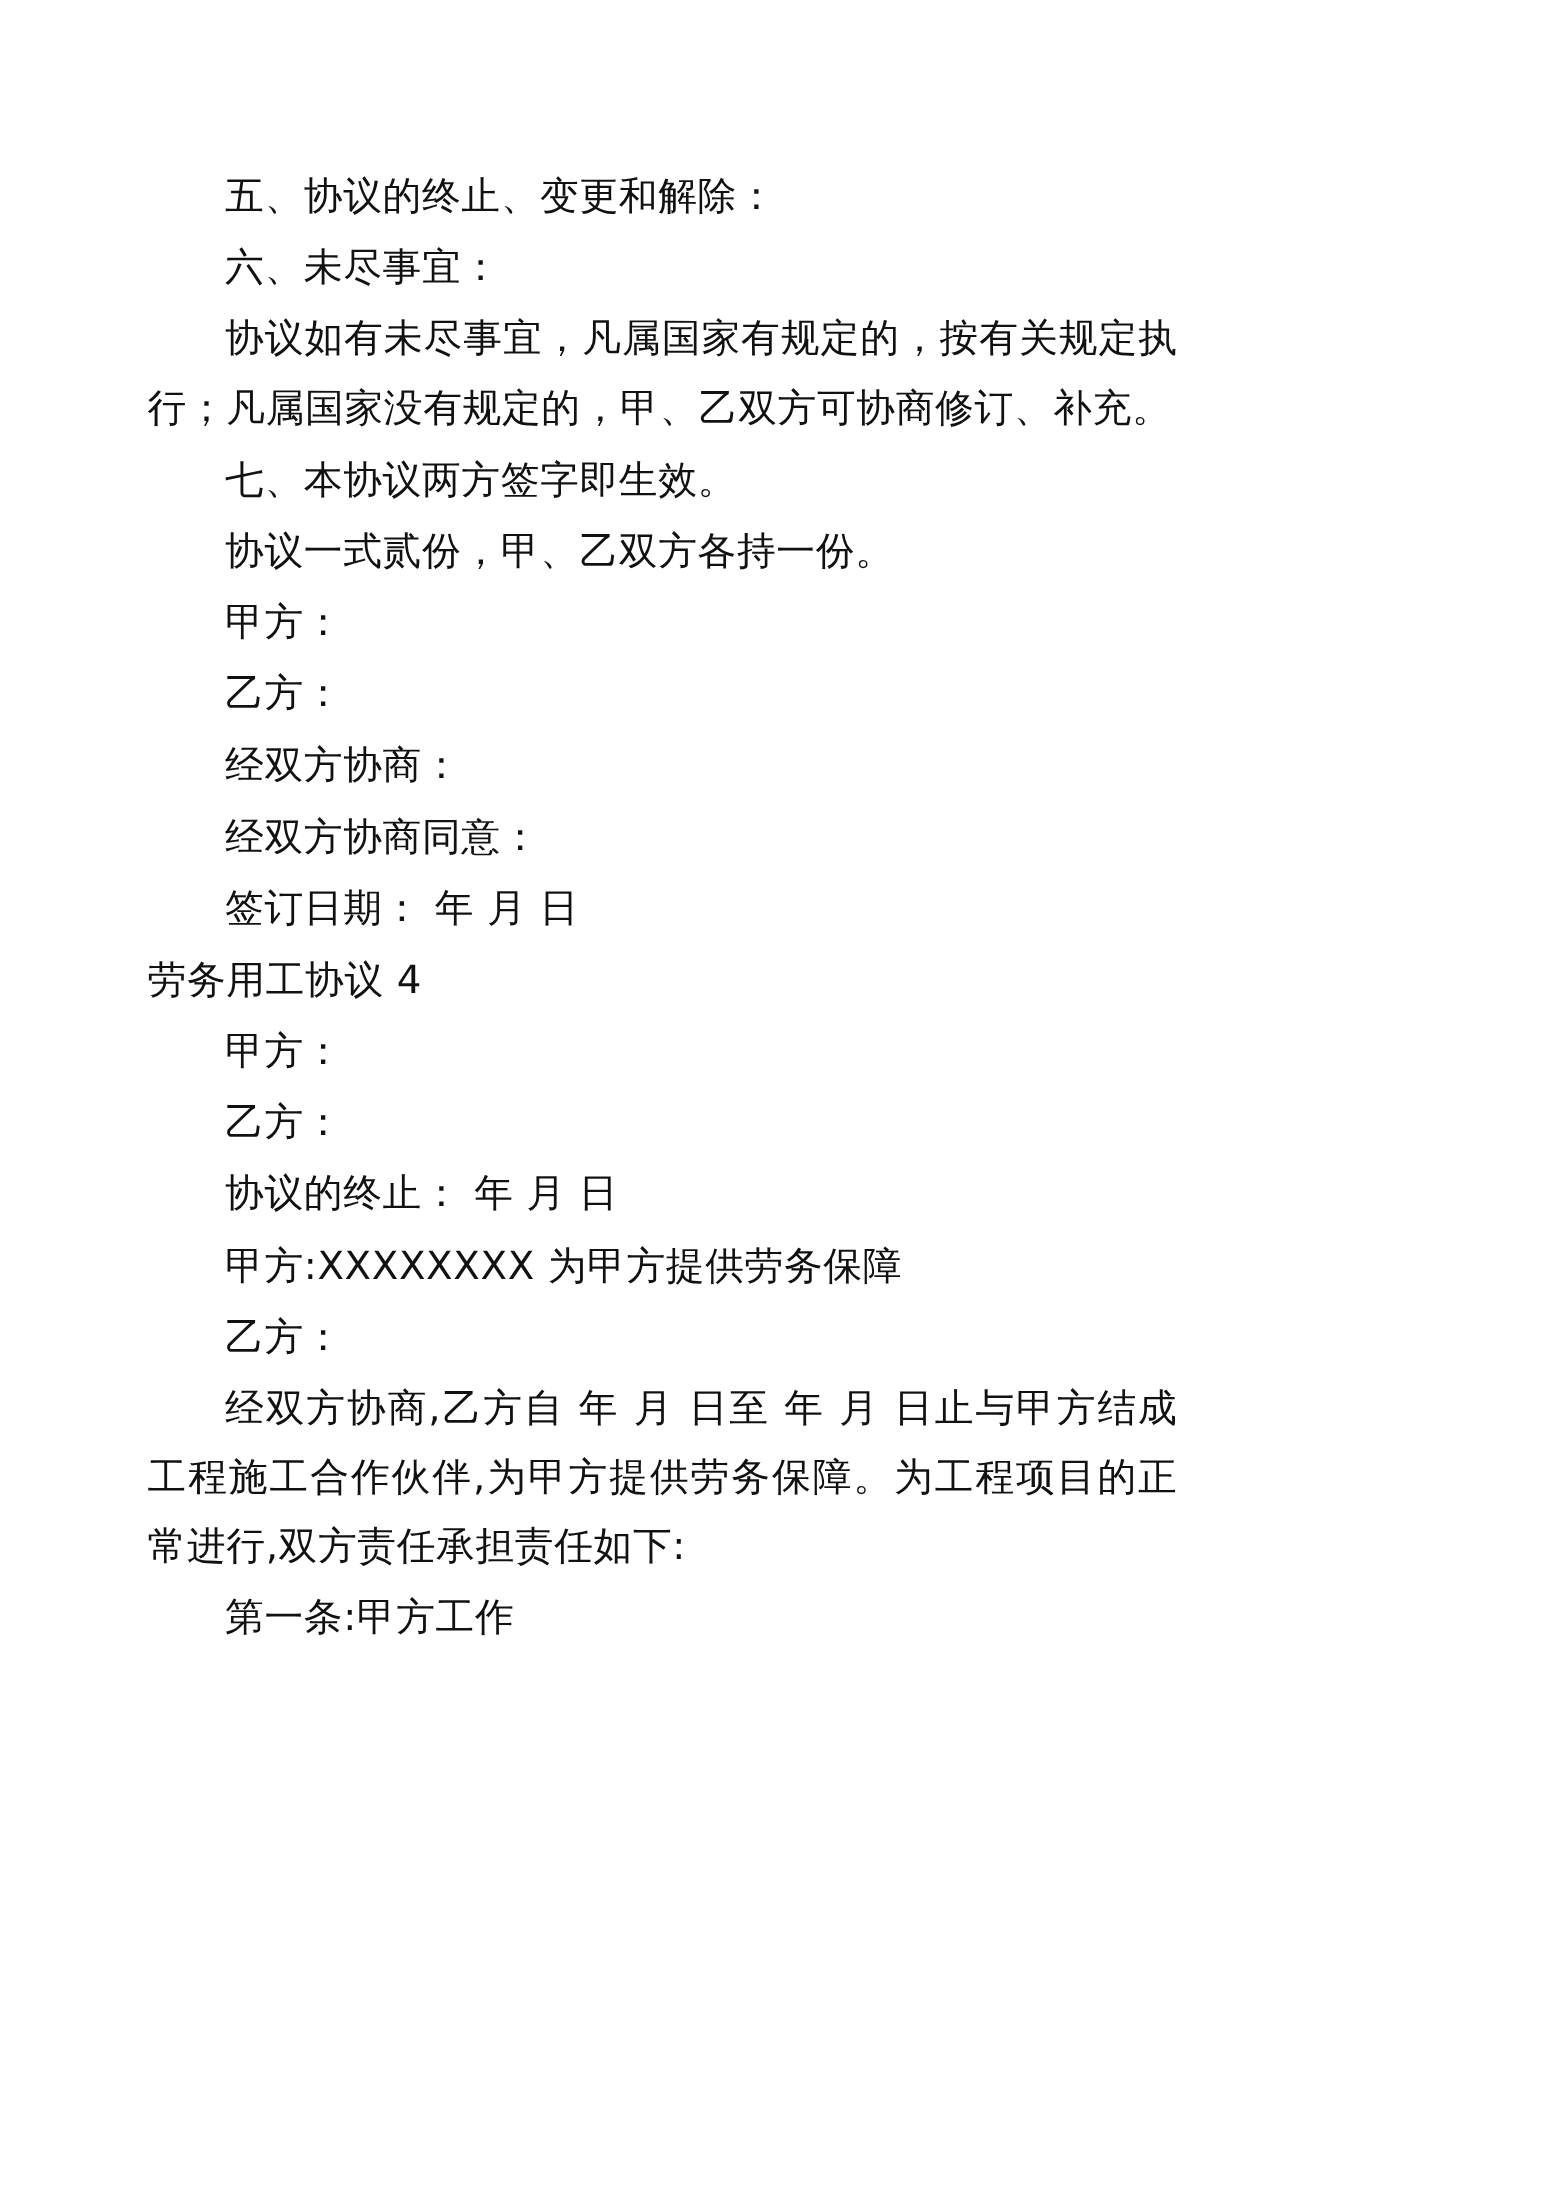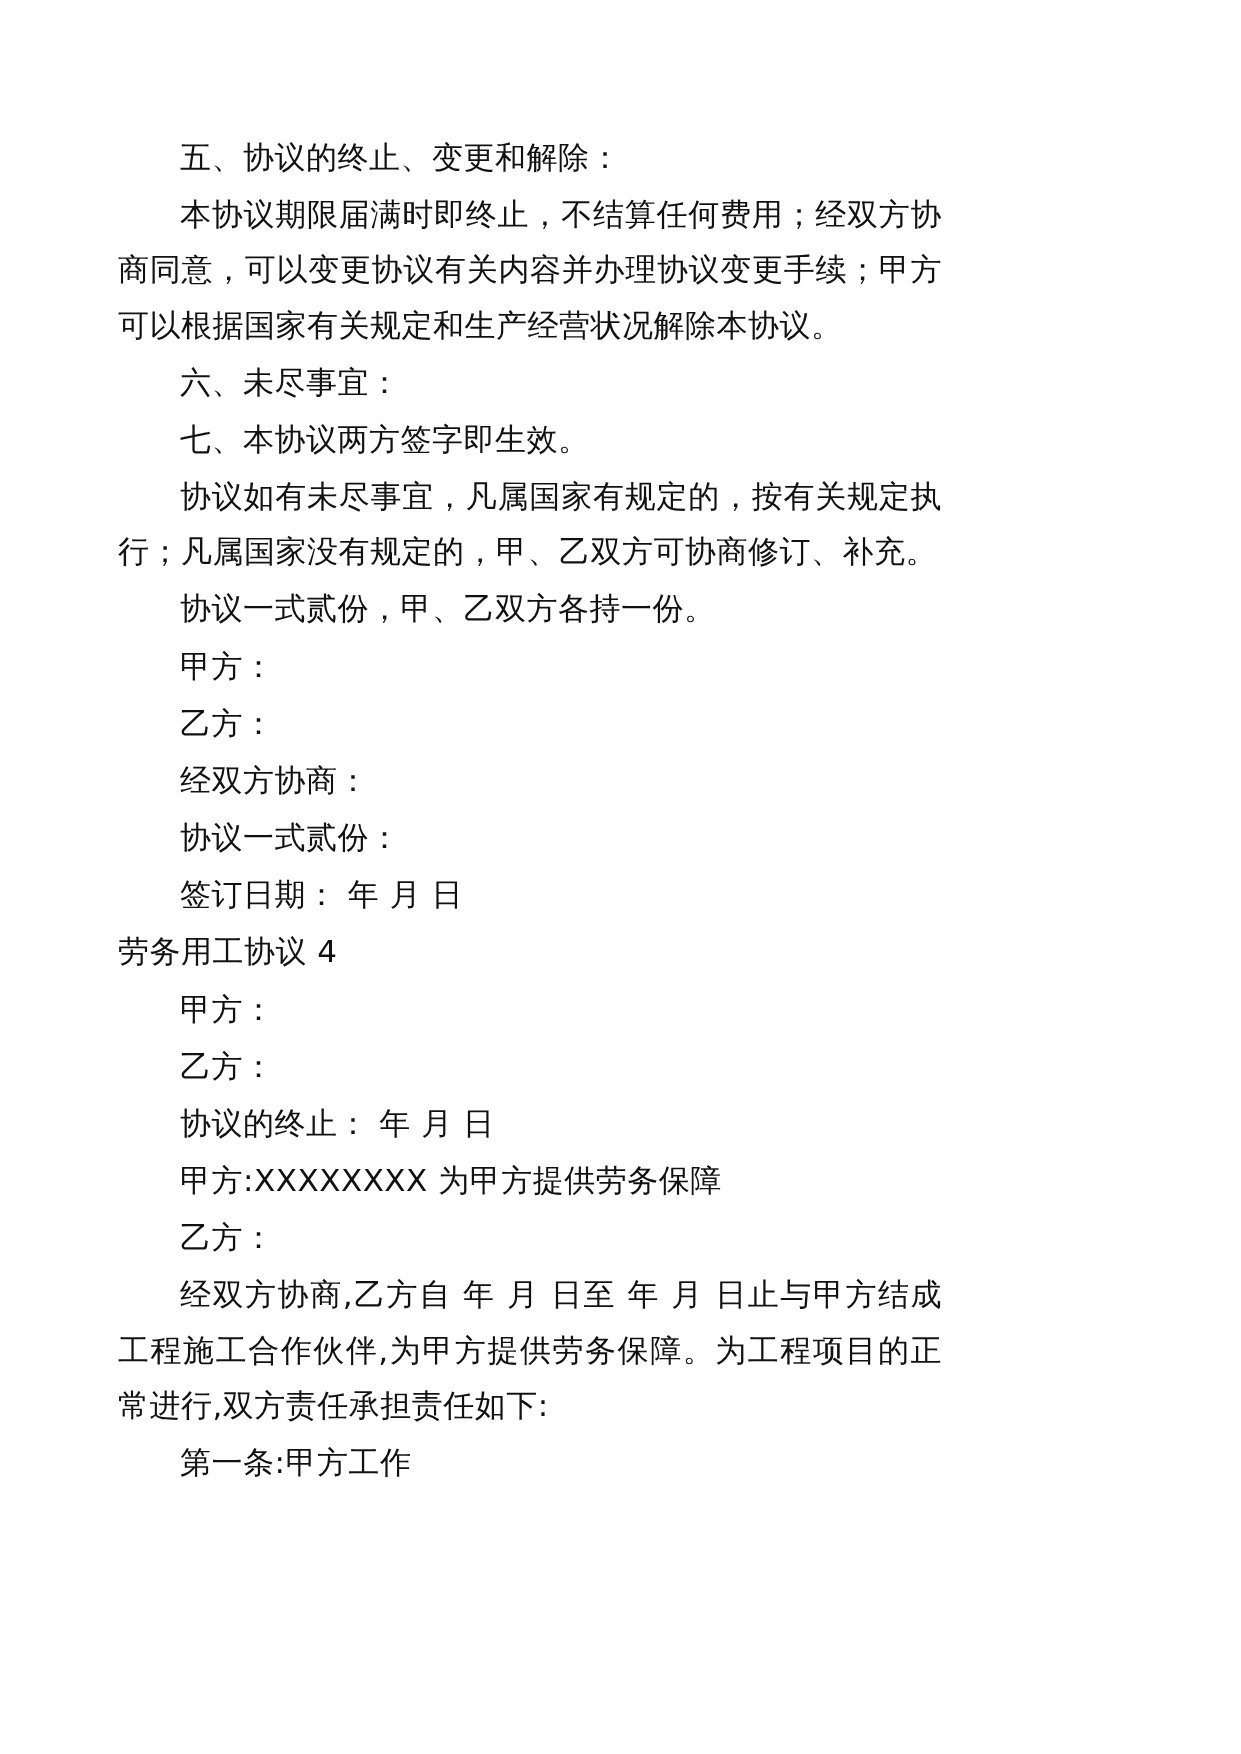--- a/index.html
+++ b/index.html
@@ -38,29 +38,28 @@
     text-align: left;
   }
 </style>
 </head>
 <body>
 
 <div class="page">
   <div class="doc-body">
 
     <p class="para">五、协议的终止、变更和解除：</p>
-    <p class="para">本协议期限届满时即终止，不结算任何费用；经双方协商同意，可以变更协议有关内容并办理协议变更手续；甲方可以根据国家有关规定和生产经营状况解除本协议。</p>
     <p class="para">六、未尽事宜：</p>
+    <p class="para">协议如有未尽事宜，凡属国家有规定的，按有关规定执行；凡属国家没有规定的，甲、乙双方可协商修订、补充。</p>
     <p class="para">七、本协议两方签字即生效。</p>
-    <p class="para">协议如有未尽事宜，凡属国家有规定的，按有关规定执行；凡属国家没有规定的，甲、乙双方可协商修订、补充。</p>
     <p class="para">协议一式贰份，甲、乙双方各持一份。</p>
     <p class="para">甲方：</p>
     <p class="para">乙方：</p>
     <p class="para">经双方协商：</p>
-    <p class="para">协议一式贰份：</p>
+    <p class="para">经双方协商同意：</p>
     <p class="para">签订日期： 年 月 日</p>
     <p class="para-noindent">劳务用工协议 4</p>
     <p class="para">甲方：</p>
     <p class="para">乙方：</p>
     <p class="para">协议的终止： 年 月 日</p>
     <p class="para">甲方:XXXXXXXX 为甲方提供劳务保障</p>
     <p class="para">乙方：</p>
     <p class="para">经双方协商,乙方自 年 月 日至 年 月 日止与甲方结成工程施工合作伙伴,为甲方提供劳务保障。为工程项目的正常进行,双方责任承担责任如下:</p>
     <p class="para">第一条:甲方工作</p>
 

